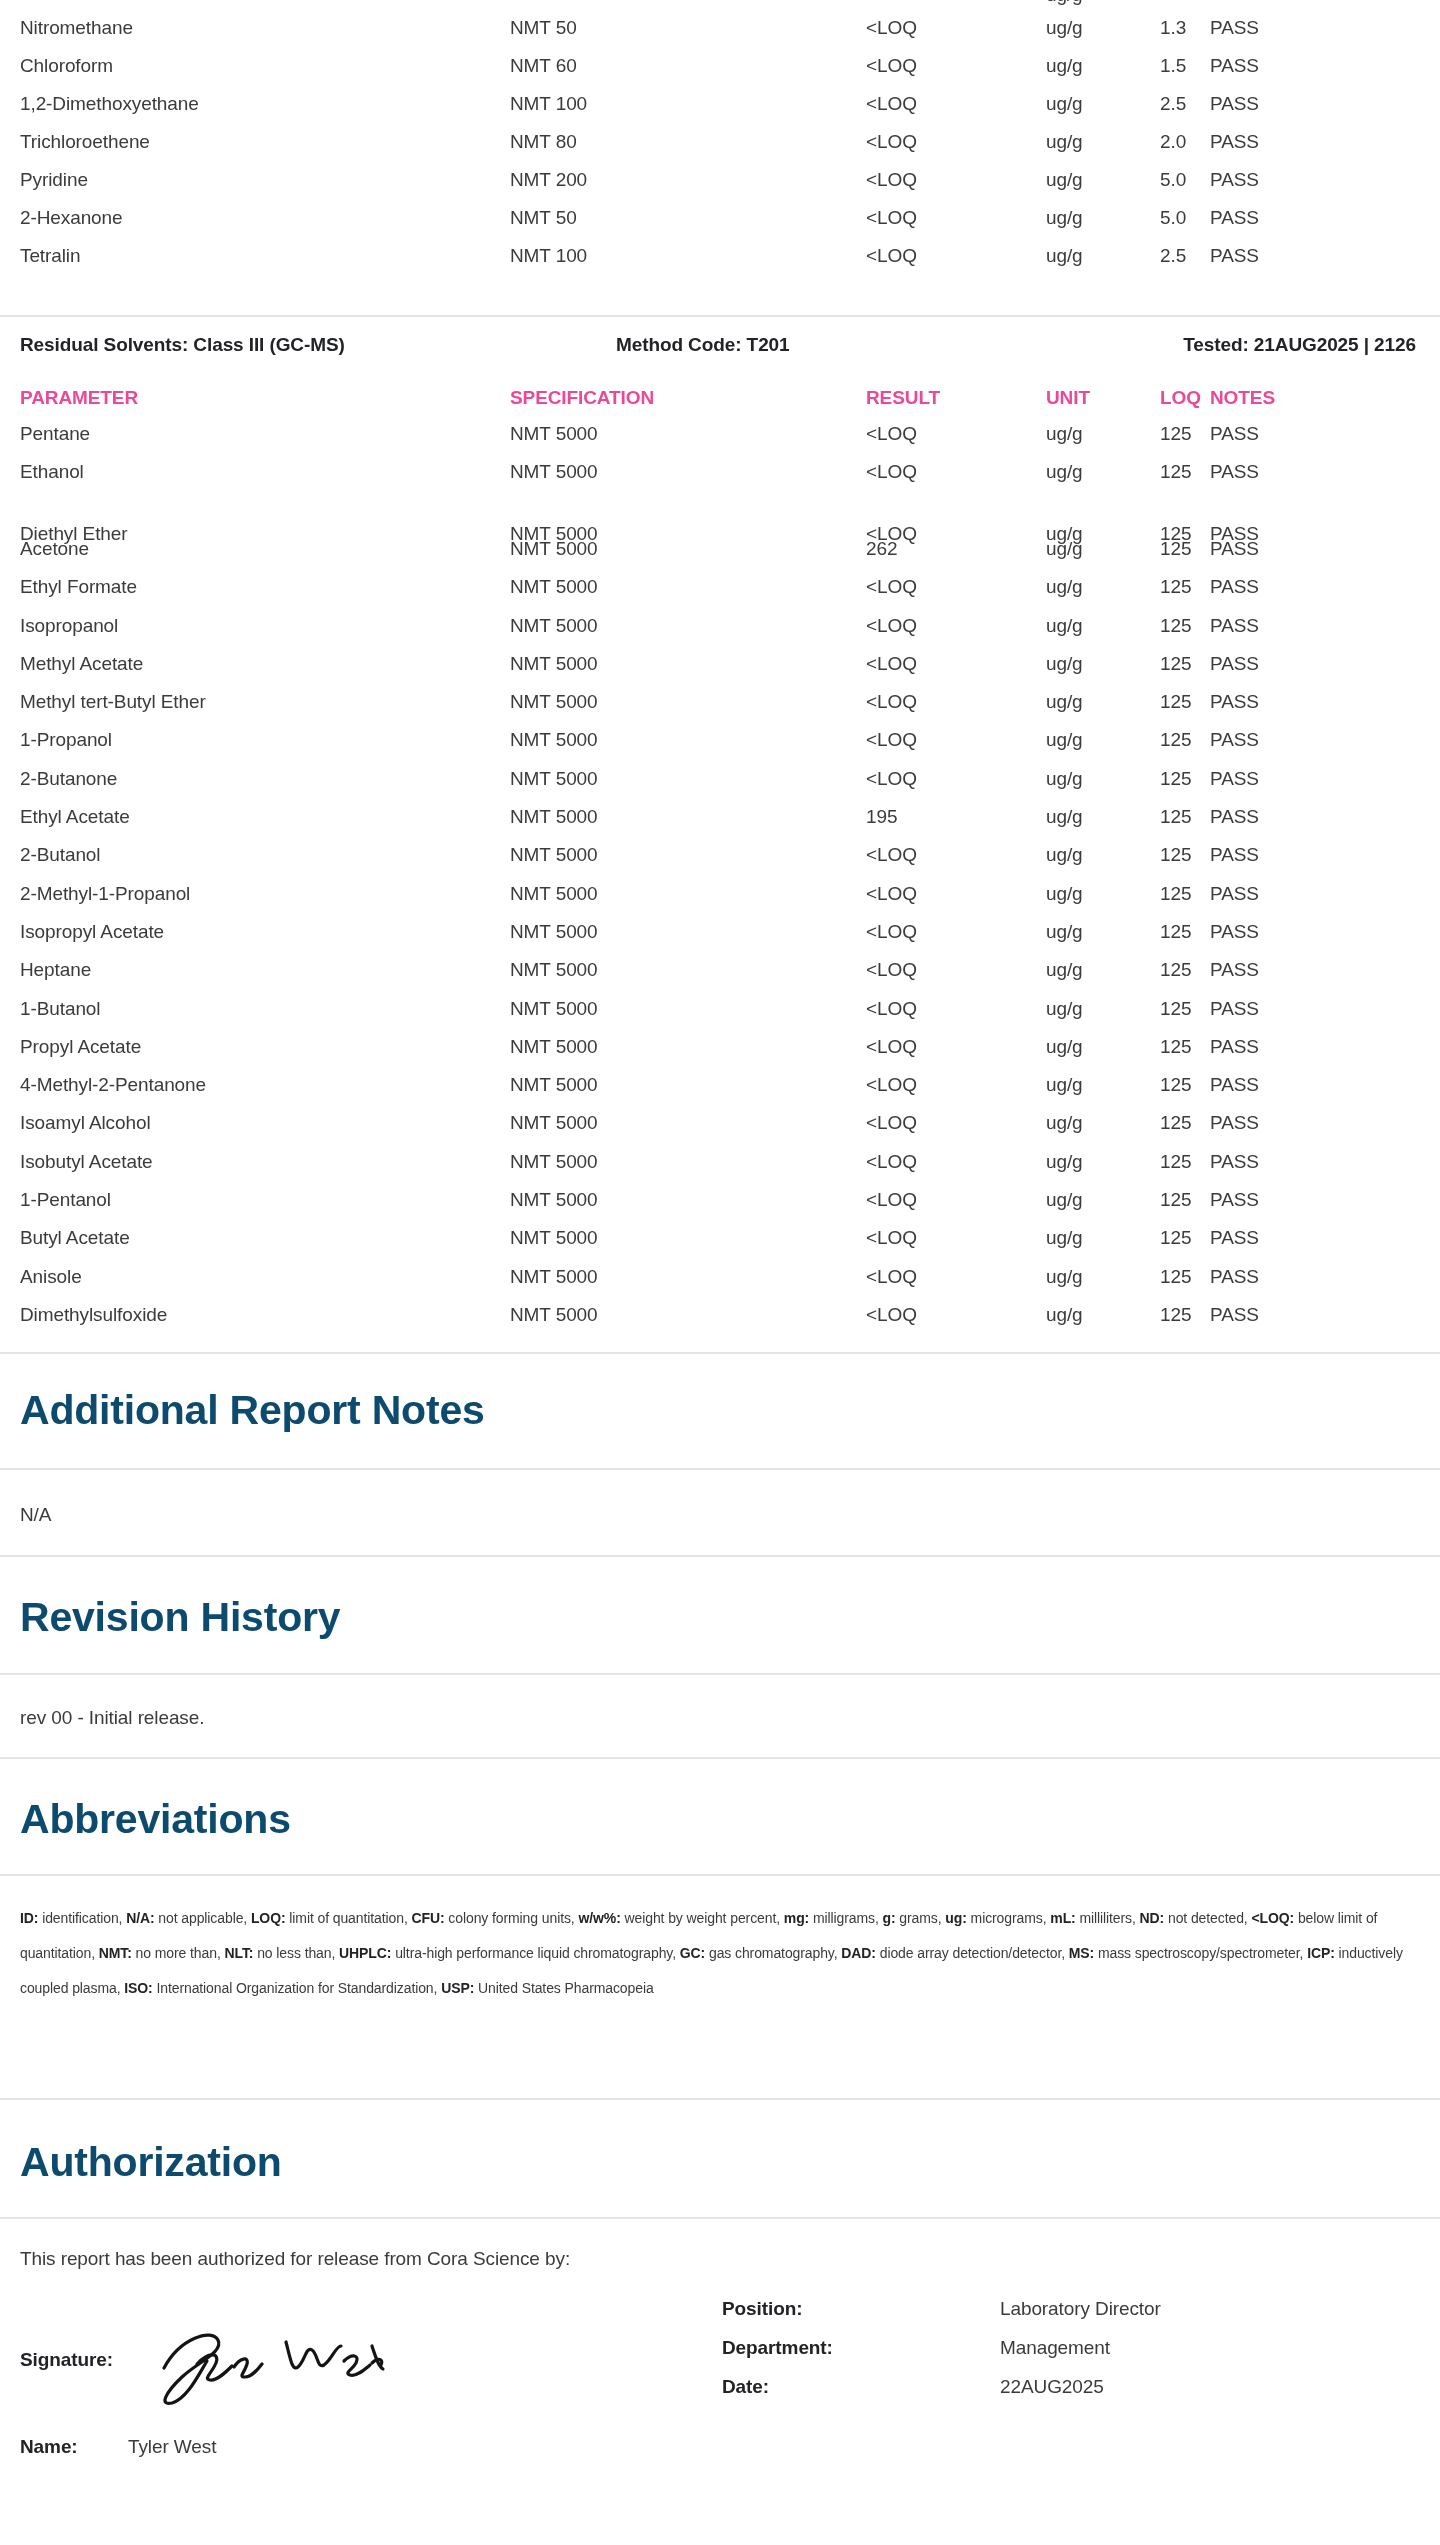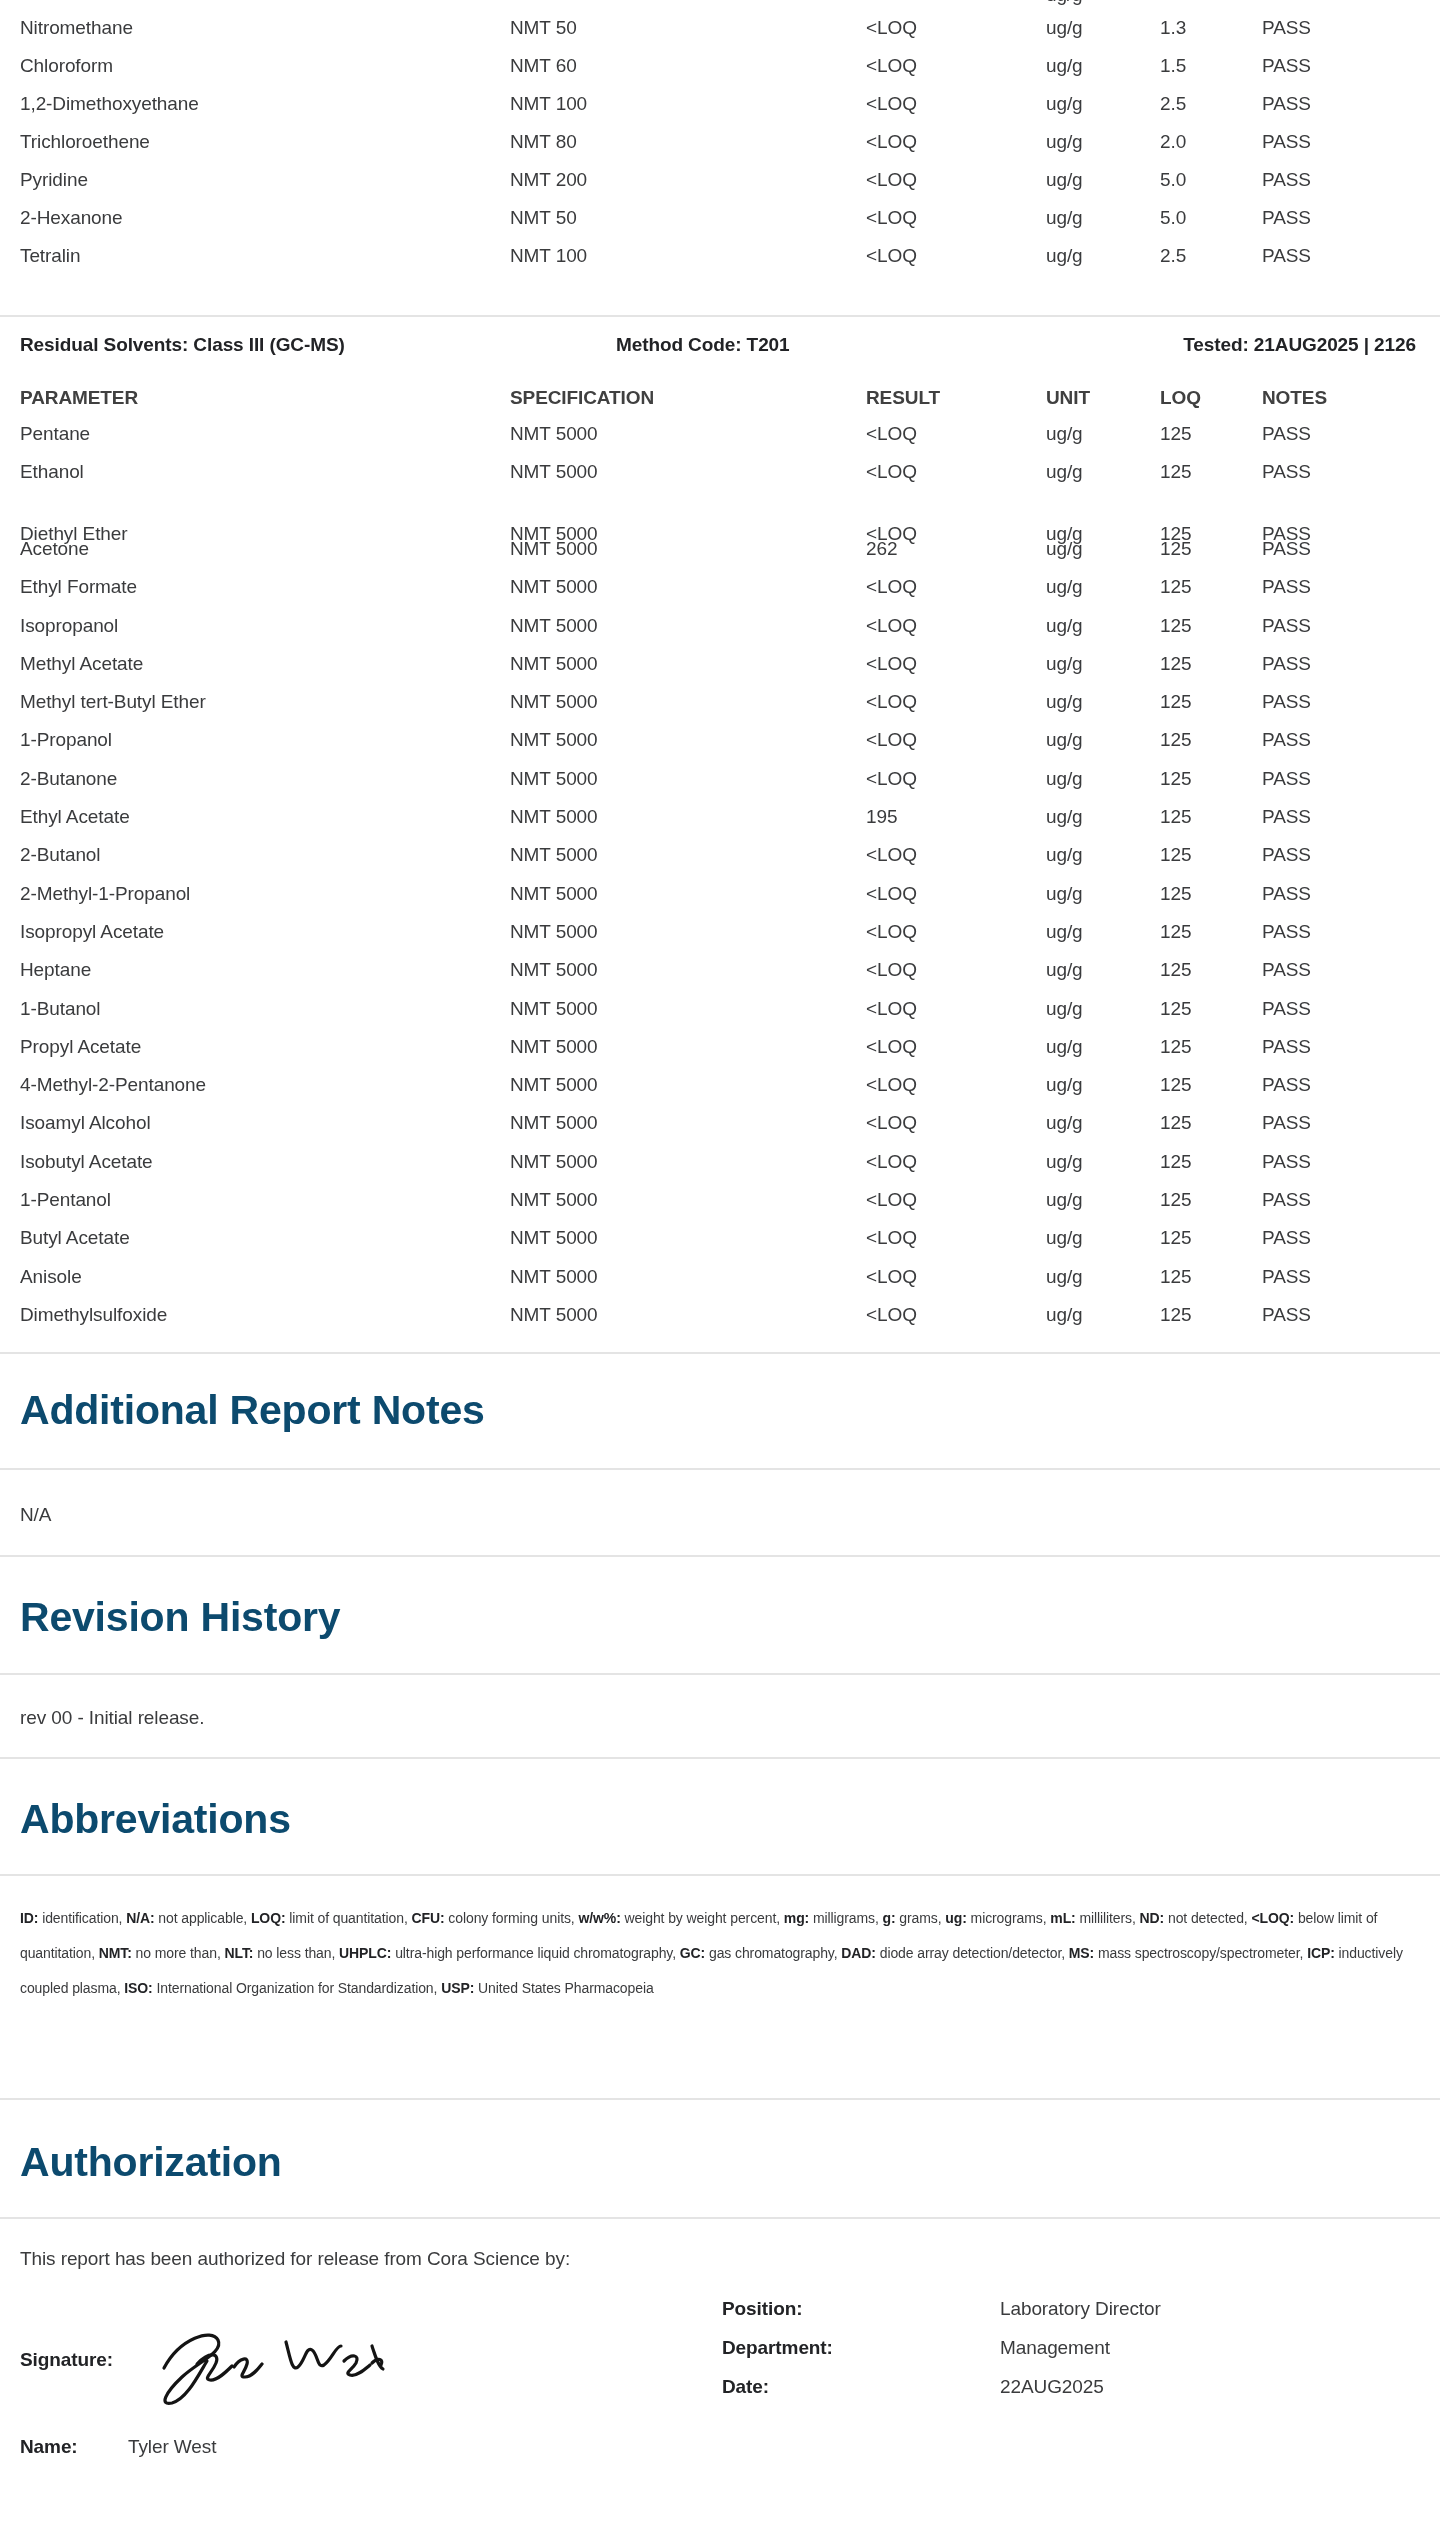--- a/index.html
+++ b/index.html
@@ -13,30 +13,30 @@
   .divider { position:absolute; left:0; width:1440px; height:2px; background:#e4e4e4; }
 
   
   .t-row { position:absolute; left:0; width:1440px; height:38px; }
   .t-row span { position:absolute; top:0; line-height:38px; white-space:nowrap; }
   .c-param  { left:20px;   }
   .c-spec   { left:510px;  }
   .c-result { left:866px;  }
   .c-unit   { left:1046px; }
   .c-loq    { left:1160px; }
-  .c-notes  { left:1262px; }
+  .c-notes  { left:1210px; }
 
   
   .sec-band { position:absolute; left:0; width:1440px; height:28px; font-weight:700; color:#222326; }
   .sec-band span { position:absolute; line-height:28px; white-space:nowrap; }
   .sec-title { left:20px; }
   .sec-method { left:616px; }
   .sec-tested { right:24px; }
 
-  .tbl-head { position:absolute; left:0; width:1364px; height:28px; font-weight:700; color:#404040; }
+  .tbl-head { position:absolute; left:0; width:1364px; height:28px; font-weight:700; color:#ec4899; }
   .tbl-head span { position:absolute; line-height:28px; }
 
   
   .h-big {
     position:absolute; left:20px; height:42px; line-height:42px;
     font-size:41px; font-weight:700; color:#0c4a6e; letter-spacing:-0.2px;
     white-space:nowrap;
   }
   .body-line { position:absolute; left:20px; height:24px; line-height:24px; white-space:nowrap; }
 

